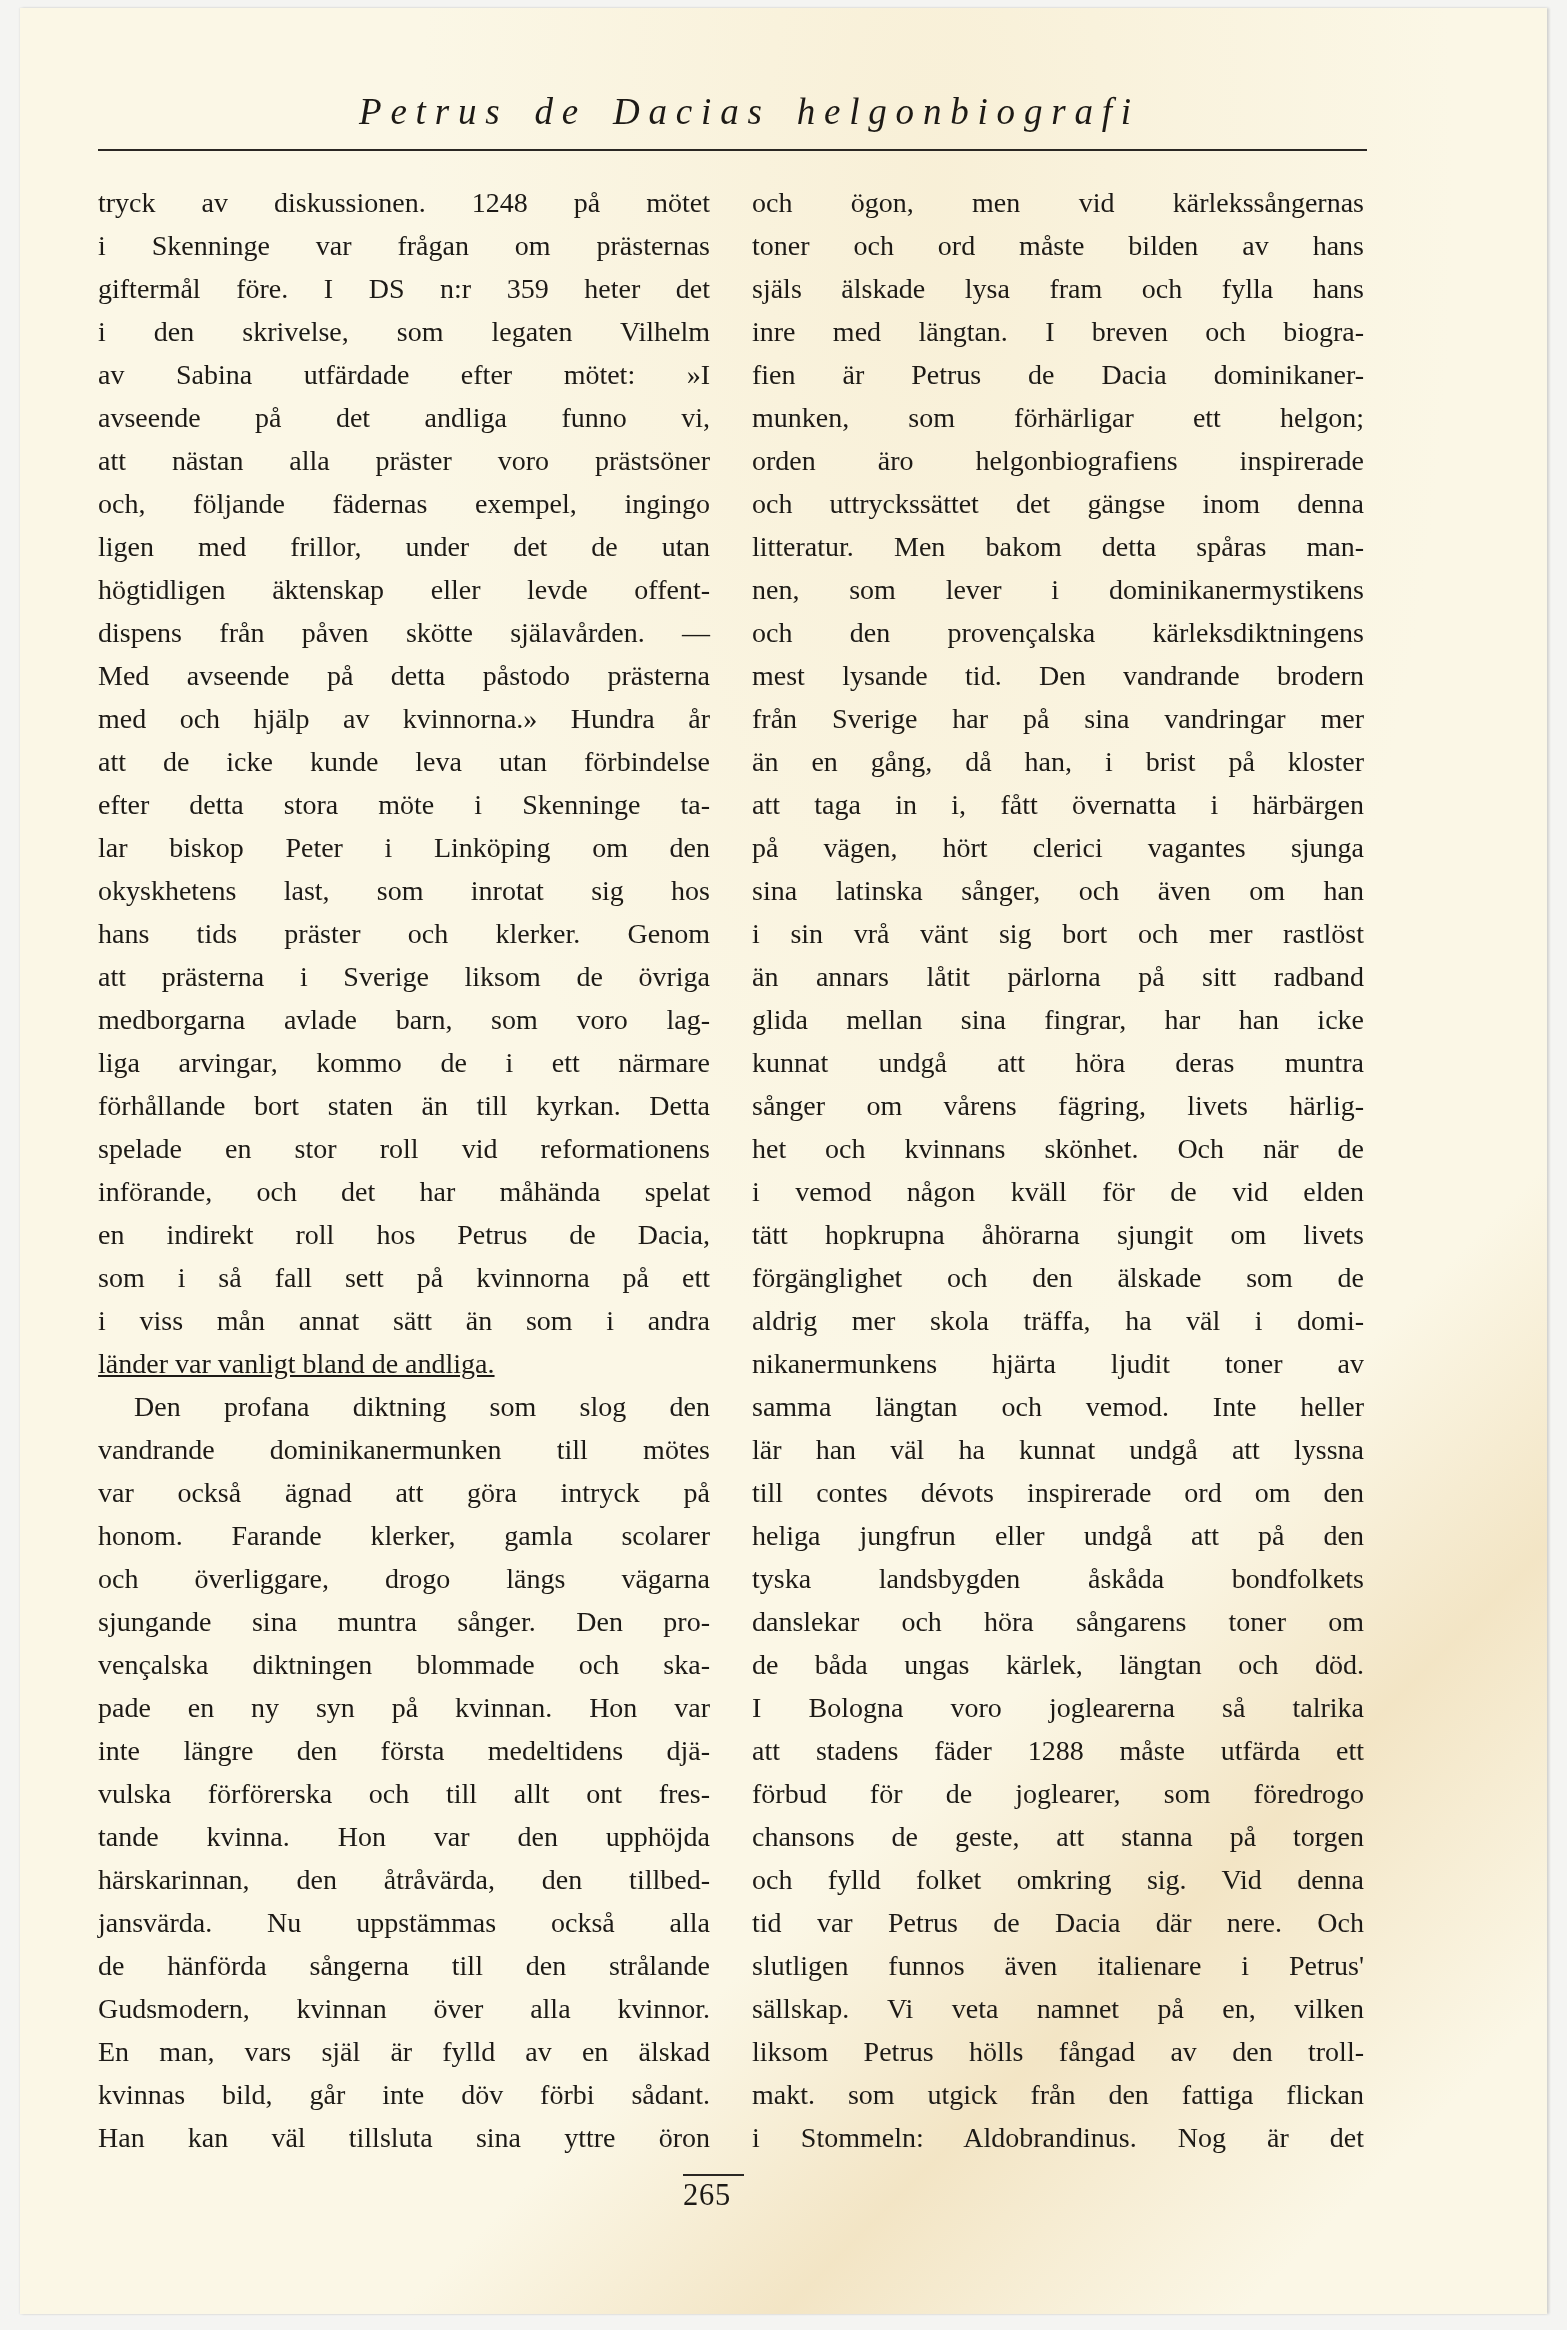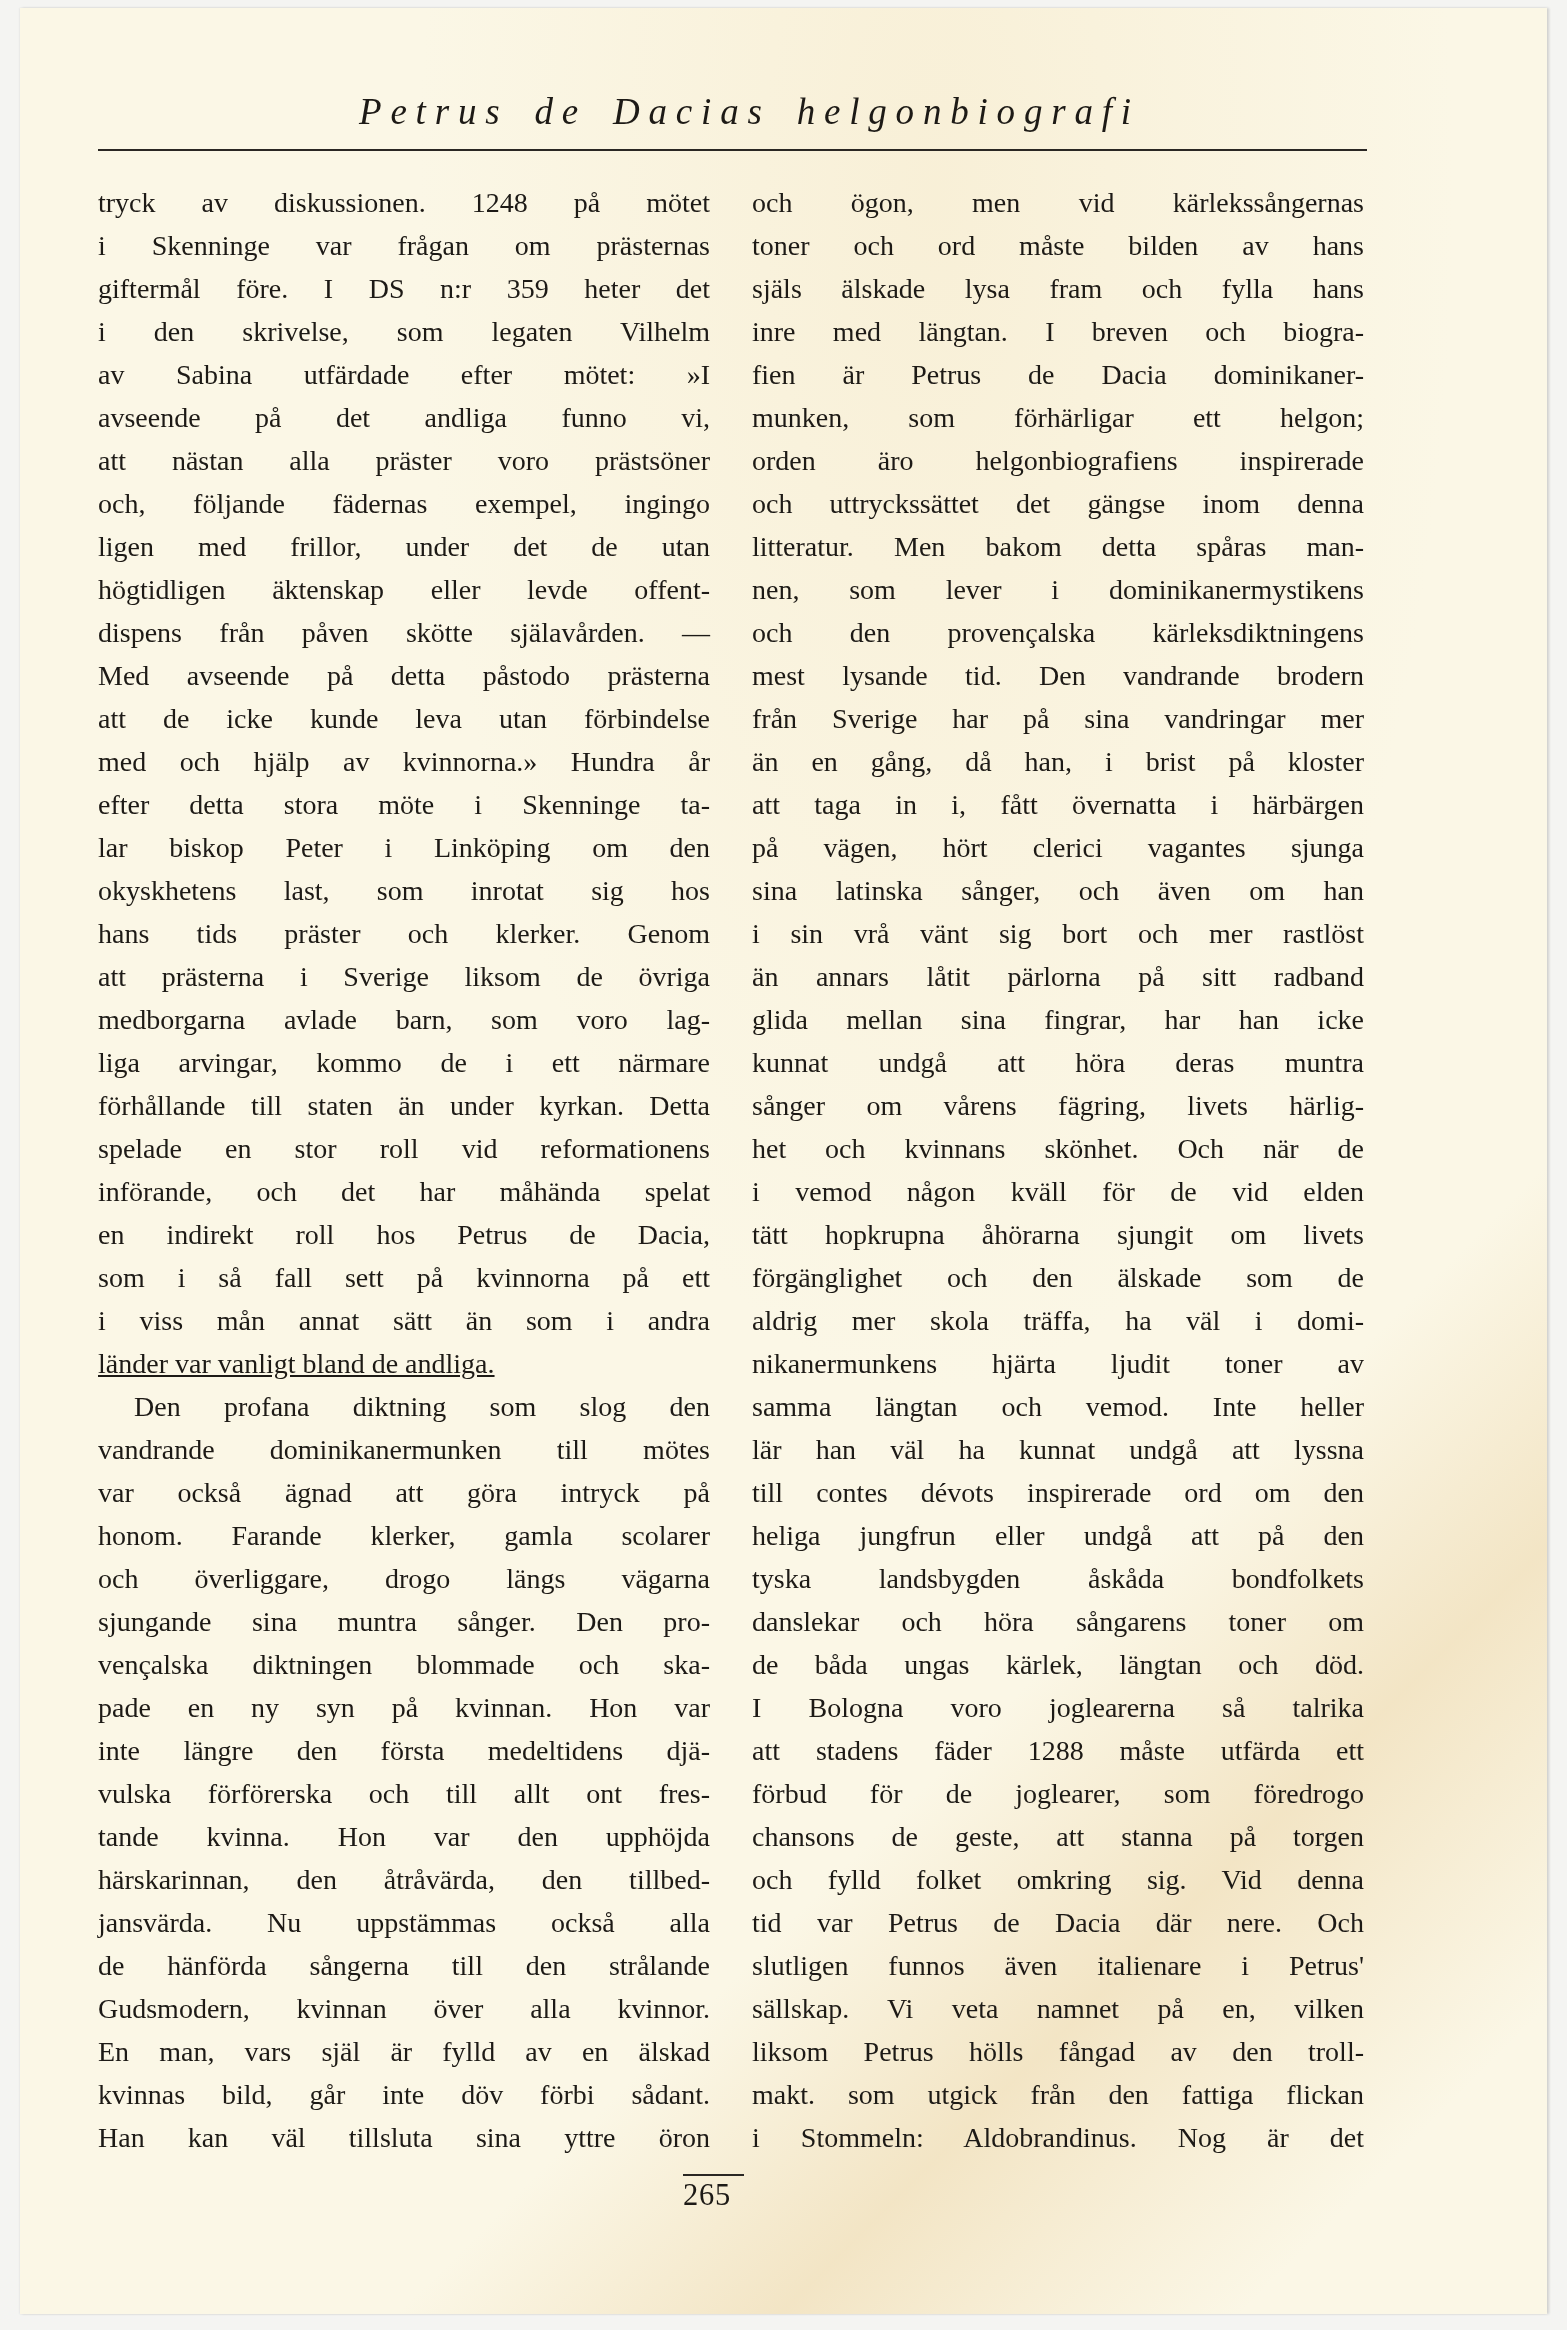--- a/index.html
+++ b/index.html
@@ -103,30 +103,30 @@
   <span class="line">giftermål före. I DS n:r 359 heter det</span>
   <span class="line">i den skrivelse, som legaten Vilhelm</span>
   <span class="line">av Sabina utfärdade efter mötet: »I</span>
   <span class="line">avseende på det andliga funno vi,</span>
   <span class="line">att nästan alla präster voro prästsöner</span>
   <span class="line">och, följande fädernas exempel, ingingo</span>
   <span class="line">ligen med frillor, under det de utan</span>
   <span class="line">högtidligen äktenskap eller levde offent-</span>
   <span class="line">dispens från påven skötte själavården. —</span>
   <span class="line">Med avseende på detta påstodo prästerna</span>
+  <span class="line">med och hjälp av kvinnorna.» Hundra år</span>
   <span class="line">att de icke kunde leva utan förbindelse</span>
-  <span class="line">med och hjälp av kvinnorna.» Hundra år</span>
   <span class="line">efter detta stora möte i Skenninge ta-</span>
   <span class="line">lar biskop Peter i Linköping om den</span>
   <span class="line">okyskhetens last, som inrotat sig hos</span>
   <span class="line">hans tids präster och klerker. Genom</span>
   <span class="line">att prästerna i Sverige liksom de övriga</span>
   <span class="line">medborgarna avlade barn, som voro lag-</span>
   <span class="line">liga arvingar, kommo de i ett närmare</span>
-  <span class="line">förhållande till staten än under kyrkan. Detta</span>
+  <span class="line">förhållande bort staten än till kyrkan. Detta</span>
   <span class="line">spelade en stor roll vid reformationens</span>
   <span class="line">införande, och det har måhända spelat</span>
   <span class="line">en indirekt roll hos Petrus de Dacia,</span>
   <span class="line">som i så fall sett på kvinnorna på ett</span>
   <span class="line">i viss mån annat sätt än som i andra</span>
   <span class="line last">länder var vanligt bland de andliga.</span>
   <span class="line indent">Den profana diktning som slog den</span>
   <span class="line">vandrande dominikanermunken till mötes</span>
   <span class="line">var också ägnad att göra intryck på</span>
   <span class="line">honom. Farande klerker, gamla scolarer</span>

